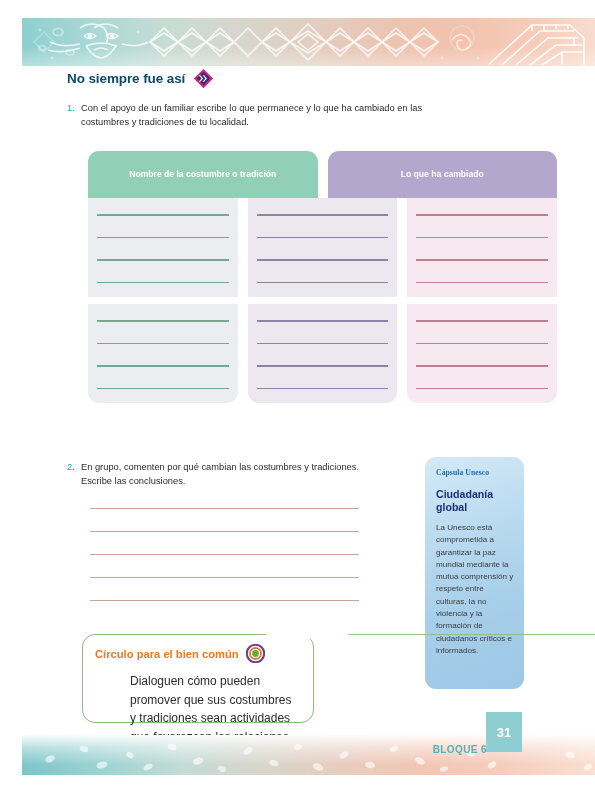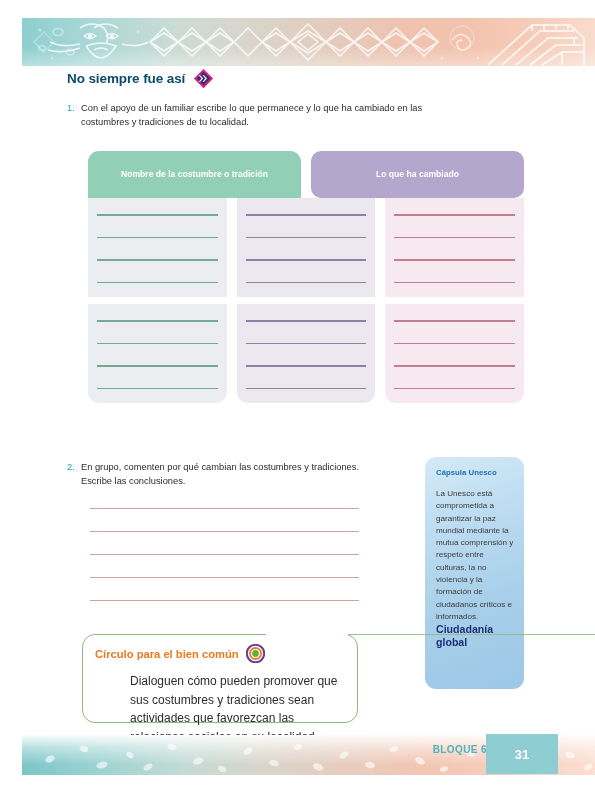--- a/index.html
+++ b/index.html
@@ -64,21 +64,21 @@
     font-size: 9.3px;
   }
   #activity-1 { left: 67px; top: 101px; width: 380px; }
   #activity-2 { left: 67px; top: 460px; width: 300px; }
   .activity .txt { flex: 1; }
 
   
   #table {
     position: absolute;
     left: 88px; top: 151px;
-    width: 436px;
+    width: 469px;
   }
   .trow { display: flex; gap: 10px; }
   .col { flex: 1; }
   .thead {
     height: 47px;
     border-radius: 11px 11px 0 0;
     display: flex; align-items: center; justify-content: center;
     text-align: center;
     color: #ffffff;
     font-weight: bold;
@@ -92,21 +92,21 @@
   .tcell.top { }
   .tcell.bottom { border-radius: 0 0 11px 11px; }
   .wline { height: 1.5px; margin-bottom: 21px; }
   .wline:last-child { margin-bottom: 0; }
 
   
   .c-green .thead { background: #92cfb7; }
   .c-green .tcell { background: #ecedf0; }
   .c-green .wline { background: #73ab91; }
 
-  .c-purple .thead { background: #b3a7cd; border-radius: 10px; }
+  .c-purple .thead { background: #b3a7cd; }
   .c-purple .tcell { background: #ebe8ef; }
   .c-purple .wline { background: #8c82a5; }
 
   .c-pink .thead { background: #eda8bf; }
   .c-pink .tcell { background: #f6eaf0; }
   .c-pink .wline { background: #c07f8e; }
 
   .rowgap { height: 7px; }
 
   
@@ -130,20 +130,21 @@
     width: 99px; height: 232px;
     border-radius: 11px;
     background: linear-gradient(160deg, #d4eaf7 0%, #bcdcf1 30%, #a8cfea 62%, #9cc7e6 100%);
     padding: 11px 10px 10px 11px;
   }
   #unesco-kicker {
     color: #1f6fb5;
     font-size: 7.8px;
     font-weight: bold;
     margin-bottom: 11px;
+    font-family: Liberation Serif, serif;
   }
   #unesco-title {
     color: #1d2f73;
     font-size: 10.6px;
     font-weight: bold;
     line-height: 1.18;
     margin-bottom: 9px;
   }
   #unesco-body {
     color: #3a3a3a;
@@ -155,21 +156,21 @@
   #circulo-line {
     position: absolute;
     left: 265px; top: 634px;
     width: 330px; height: 1.2px;
     background: #8cba80;
     opacity: 0.85;
   }
   #circulo {
     position: absolute;
     left: 82px; top: 634px;
-    width: 276px; height: 89px;
+    width: 232px; height: 89px;
     border: 1.2px solid #8cba80;
     border-radius: 13px;
     padding: 9px 17px 0 12px;
     background: #ffffff;
   }
   #circulo-mask {
     position: absolute;
     left: 266px; top: 630px;
     width: 82px; height: 9px;
     background: #ffffff;
@@ -215,22 +216,22 @@
   #bloque-label {
     position: absolute;
     right: 108px; top: 744px;
     color: #4fb3bb;
     font-weight: bold;
     font-size: 10px;
     letter-spacing: 0.4px;
   }
   #page-number-box {
     position: absolute;
-    left: 486px; top: 734px;
-    width: 72px; height: 40px;
+    left: 486px; top: 712px;
+    width: 36px; height: 40px;
     background: #8ecdd2;
     display: flex; align-items: center; justify-content: center;
   }
   #page-number {
     color: #ffffff;
     font-size: 13px;
     font-weight: bold;
   }
 </style>
 </head>
@@ -398,22 +399,22 @@
   <div id="answer-lines">
     <div class="aline"></div>
     <div class="aline"></div>
     <div class="aline"></div>
     <div class="aline"></div>
     <div class="aline"></div>
   </div>
 
   <div id="unesco">
     <div id="unesco-kicker">Cápsula Unesco</div>
+    <div id="unesco-title">Ciudadanía global</div>
     <div id="unesco-body">La Unesco está comprometida a garantizar la paz mundial mediante la mutua comprensión y respeto entre culturas, la no violencia y la formación de ciudadanos críticos e informados.</div>
-    <div id="unesco-title">Ciudadanía global</div>
   </div>
 
   <div id="circulo-line"></div>
   <div id="circulo">
     <div id="circulo-title-row">
       <div id="circulo-title">Círculo para el bien común</div>
       <svg id="circle-icon" viewBox="0 0 24 24">
         <circle cx="12" cy="12" r="11" fill="none" stroke="#6a3f8f" stroke-width="2.6"></circle>
         <circle cx="12" cy="12" r="8.2" fill="none" stroke="#ffffff" stroke-width="1.6"></circle>
         <circle cx="12" cy="12" r="7" fill="none" stroke="#ec7a1c" stroke-width="2.4"></circle>

